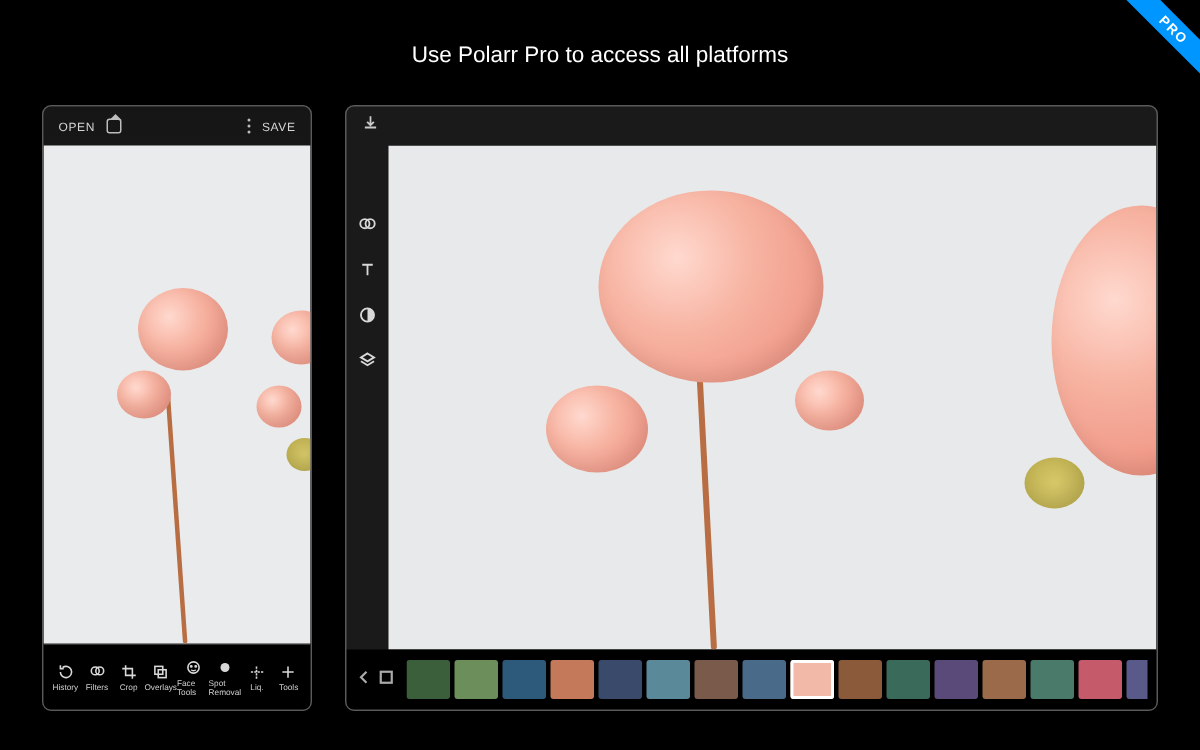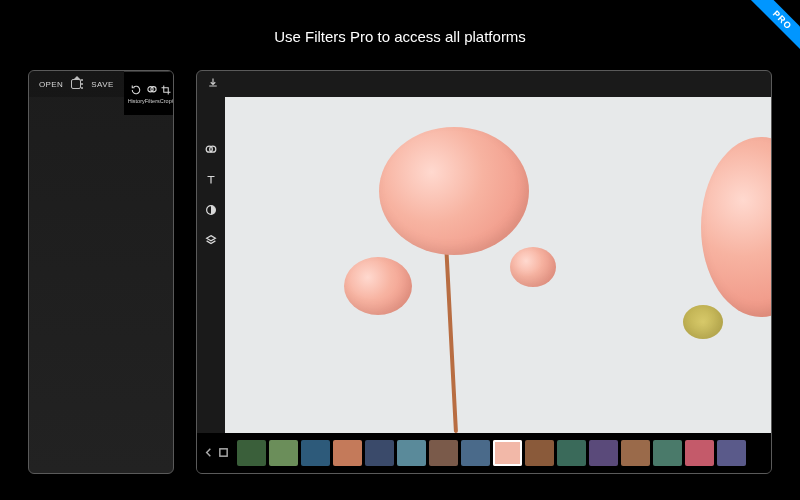--- a/index.html
+++ b/index.html
@@ -37,26 +37,26 @@
   .stage {
     position: absolute;
     top: 70px;
     left: 28px;
     right: 28px;
     bottom: 26px;
     display: flex;
     gap: 22px;
   }
   .phone {
-    width: 146px;
+    width: 180px;
     border: 1px solid #5a5a5a;
     border-radius: 6px;
     background: linear-gradient(180deg,#1c1c1c 0%, #222 100%);
     display: flex;
-    flex-direction: row;
+    flex-direction: column;
     overflow: hidden;
   }
   .phone-top {
     height: 26px;
     display: flex;
     align-items: center;
     justify-content: space-between;
     padding: 0 10px;
     font-size: 8px;
     letter-spacing: .4px;
@@ -139,21 +139,21 @@
   .strip-ctrl { display:flex; gap:4px; align-items:center; }
   .strip-ctrl svg { width:11px; height:11px; stroke:#aaa; fill:none; stroke-width:1.6; }
   .thumbs { display:flex; gap:3px; overflow:hidden; flex:1; }
   .thumb { width:29px; height:26px; border-radius:2px; flex-shrink:0; }
   .thumb.sel { outline:2px solid #fff; outline-offset:-2px; }
 </style>
 </head>
 <body>
 
 <div class="pro-ribbon">PRO</div>
-<div class="headline">Use Filters Pro to access all platforms</div>
+<div class="headline">Use Polarr Pro to access all platforms</div>
 
 <div class="stage">
 
   <div class="phone">
     <div class="phone-top">
       <div class="pt-left">
         <span>OPEN</span>
         <span class="home-icon"></span>
       </div>
       <div class="pt-right">

